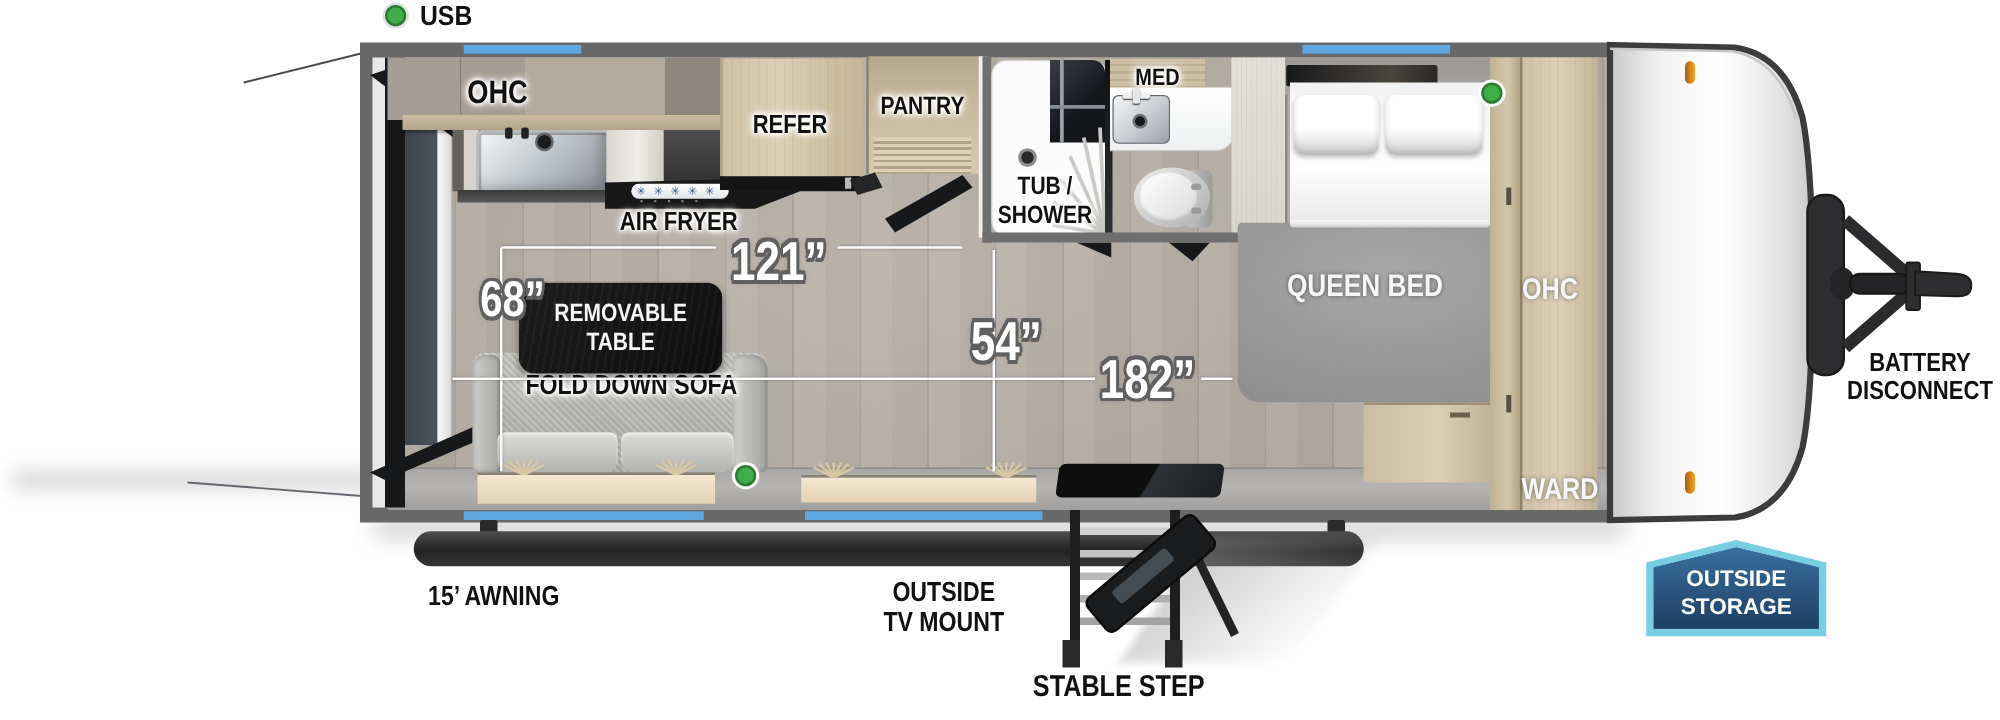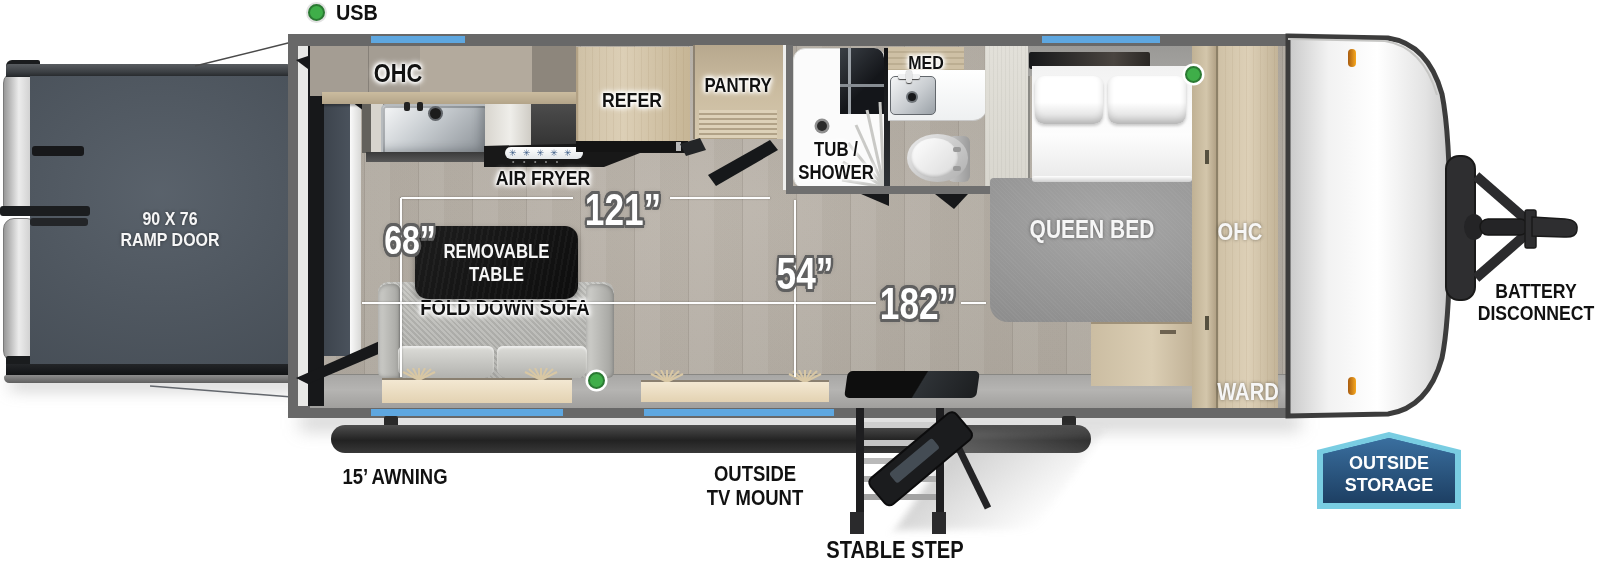--- a/index.html
+++ b/index.html
@@ -18,47 +18,20 @@
   .dline{position:absolute;background:#fdfdfd;box-shadow:0 0 2px rgba(0,0,0,.35);}
 </style>
 </head>
 <body>
 <div id="stage">
 
   <div class="abs" style="left:300px;top:414px;width:1000px;height:16px;background:rgba(120,120,120,.35);filter:blur(9px);"></div>
 
   <div class="abs" style="left:10px;top:378px;width:290px;height:12px;background:rgba(130,130,130,.4);filter:blur(8px);"></div>
 
-  <div class="abs" id="ramp" style="left:0;top:28px;width:310px;height:370px;">
-
-    <div class="abs" style="left:3px;top:44px;width:33px;height:142px;border-radius:11px;background:linear-gradient(90deg,#999,#ececec 45%,#c2c2c2);border:1px solid #7a7a7a;"></div>
-
-    <div class="abs" style="left:3px;top:190px;width:33px;height:142px;border-radius:11px;background:linear-gradient(90deg,#999,#ececec 45%,#c2c2c2);border:1px solid #7a7a7a;"></div>
-
-    <div class="abs" style="left:6px;top:32px;width:34px;height:16px;border-radius:6px 2px 2px 2px;background:#1a1c1e;"></div>
-
-    <div class="abs" style="left:6px;top:328px;width:36px;height:16px;border-radius:2px 2px 2px 6px;background:#1a1c1e;"></div>
-
-    <div class="abs" style="left:6px;top:36px;width:284px;height:13px;background:linear-gradient(180deg,#585c60,#3c4044 60%,#232629);border-radius:3px 3px 0 0;"></div>
-
-    <div class="abs" style="left:30px;top:48px;width:260px;height:292px;background:
-      radial-gradient(130% 100% at 50% 40%, rgba(255,255,255,.07), rgba(0,0,0,.18)),#4d5660;"></div>
-
-    <div class="abs" style="left:6px;top:336px;width:284px;height:12px;background:linear-gradient(180deg,#232528,#101214);"></div>
-
-    <div class="abs" style="left:4px;top:347px;width:286px;height:8px;border-radius:4px 0 0 8px;background:linear-gradient(180deg,#8e8e8e,#5f5f5f);"></div>
-
-    <div class="abs" style="left:32px;top:118px;width:52px;height:10px;background:#17181a;border-radius:3px;"></div>
-
-    <div class="abs" style="left:0px;top:178px;width:90px;height:10px;background:#1b1d1f;border-radius:3px;"></div>
-
-    <div class="abs" style="left:30px;top:190px;width:58px;height:8px;background:#232528;border-radius:3px;"></div>
-
-    <div class="wlbl" style="left:60px;top:180px;width:220px;font-size:19px;text-align:center;line-height:21px;">90 X 76<br>RAMP DOOR</div>
-  </div>
 
   <svg class="abs" style="left:0;top:0;" width="320" height="576">
     <line x1="195" y1="66" x2="292" y2="42" stroke="#4a4a4a" stroke-width="1.5"></line>
     <line x1="150" y1="386" x2="292" y2="397" stroke="#63676d" stroke-width="1.5"></line>
   </svg>
 
   <div class="abs" style="left:288px;top:34px;width:1012px;height:384px;background:#686868;"></div>
 
   <div class="abs" style="left:310px;top:46px;width:976px;height:360px;background:
     repeating-linear-gradient(90deg, rgba(60,50,40,.14) 0 1px, rgba(255,255,255,0) 1px 54px),

